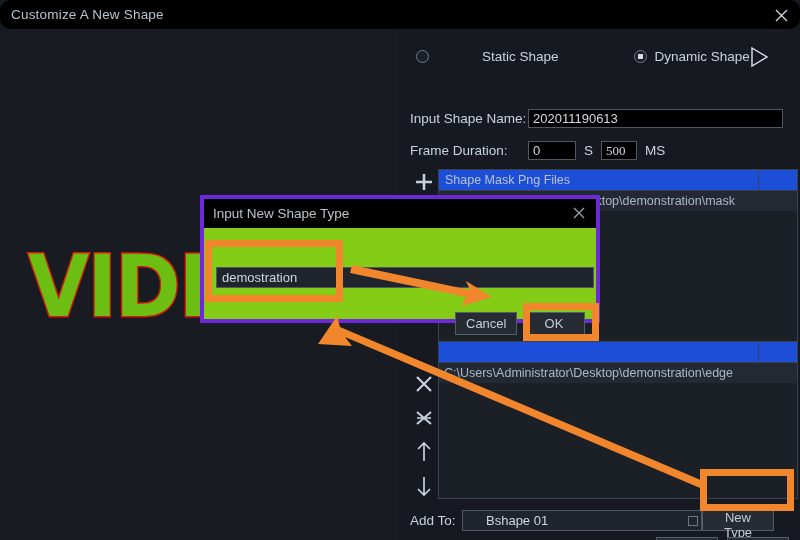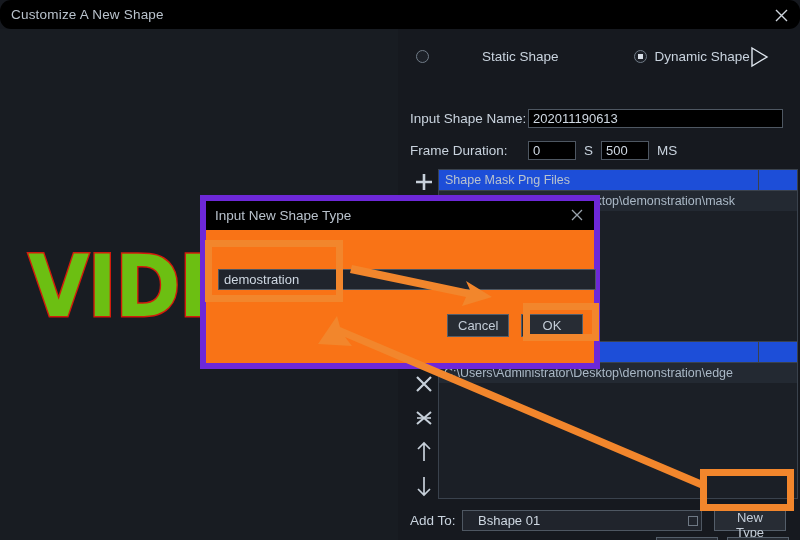--- a/index.html
+++ b/index.html
@@ -105,21 +105,21 @@
   }
 
   .row-name { left: 12px; top: 80px; width: 390px; }
   .row-name .flabel { width: 118px; }
   .row-name .txtinput { width: 255px; }
 
   .row-dur { left: 12px; top: 112px; width: 390px; }
   .row-dur .flabel { width: 118px; }
   .in-sec { width: 48px; }
   .unit { font-size: 13.5px; color: #c9d3de; margin: 0 8px; }
-  .in-ms { width: 48px; }
+  .in-ms { width: 36px; font-family: Liberation Serif, serif; }
 
   
   .icon-col { position: absolute; width: 36px; display: flex; flex-direction: column; align-items: center; }
   .icon-col.top { left: 8px; top: 136px; }
   .icon-col.bot { left: 8px; top: 338px; }
   .sicon {
     width: 32px; height: 34px;
     display: flex; align-items: center; justify-content: center;
     color: #c3ccd6; cursor: pointer;
   }
@@ -158,54 +158,54 @@
 
   
   .row-addto { left: 12px; top: 480px; width: 390px; }
   .row-addto .flabel { width: 52px; }
   .combo {
     position: relative;
     width: 240px; height: 21px;
     background: #20242c;
     border: 1px solid #4e5762;
     display: flex; align-items: center;
-    padding-left: 15px;
+    padding-left: 23px;
     font-size: 13px; color: #cfd8e2;
     cursor: pointer;
   }
   .combo .arrow {
     position: absolute; right: 3px; top: 5px;
     width: 10px; height: 10px;
     border: 1px solid #6e7884;
   }
   .btn {
     background: #272c34;
     border: 1px solid #545e6a;
     color: #c3ccd7;
     font-size: 13px;
     font-family: "Liberation Sans", sans-serif;
     height: 22px;
     padding: 0 10px;
     cursor: pointer;
   }
-  .btn-newtype { margin-left: 12px; width: 72px; }
+  .btn-newtype { width: 72px; }
 
   .footer-btns {
     position: absolute; right: 11px; top: 508px;
     display: flex; gap: 9px;
   }
   .footer-btns .btn { width: 62px; height: 23px; }
 
   
   .modal {
     position: absolute;
     left: 200px; top: 195px;
-    width: 400px; height: 174px;
-    background: #f97316;
-    border: 6px solid #6d28d9;
+    width: 400px; height: 128px;
+    background: #84cc16;
+    border: 4px solid #6d28d9;
     z-index: 20;
   }
   .modal-title {
     height: 29px; background: #000;
     display: flex; align-items: center;
     position: relative;
   }
   .modal-title .mt {
     margin-left: 9px; font-size: 13.5px; color: #b9c2cc;
   }
@@ -221,21 +221,21 @@
     background: #20242c;
     border: 1px solid #4e5762;
     color: #cfd8e2;
     font-size: 13px;
     font-family: "Liberation Sans", sans-serif;
     padding: 2px 5px;
     outline: none;
   }
   .modal-btns {
     position: absolute; right: 11px; top: 113px;
-    display: flex; gap: 12px; margin-left: 45px;
+    display: flex; gap: 6px; margin-left: 45px;
   }
   .modal-btns .btn { width: 62px; height: 23px; }
 
   
   .anno { position: absolute; left: 0; top: 0; width: 800px; height: 540px; pointer-events: none; z-index: 50; }
   .anno-box {
     position: absolute;
     border: 7px solid #f2862c;
   }
   .box-input  { left: 205px; top: 240px;  width: 138px; height: 62px; }

